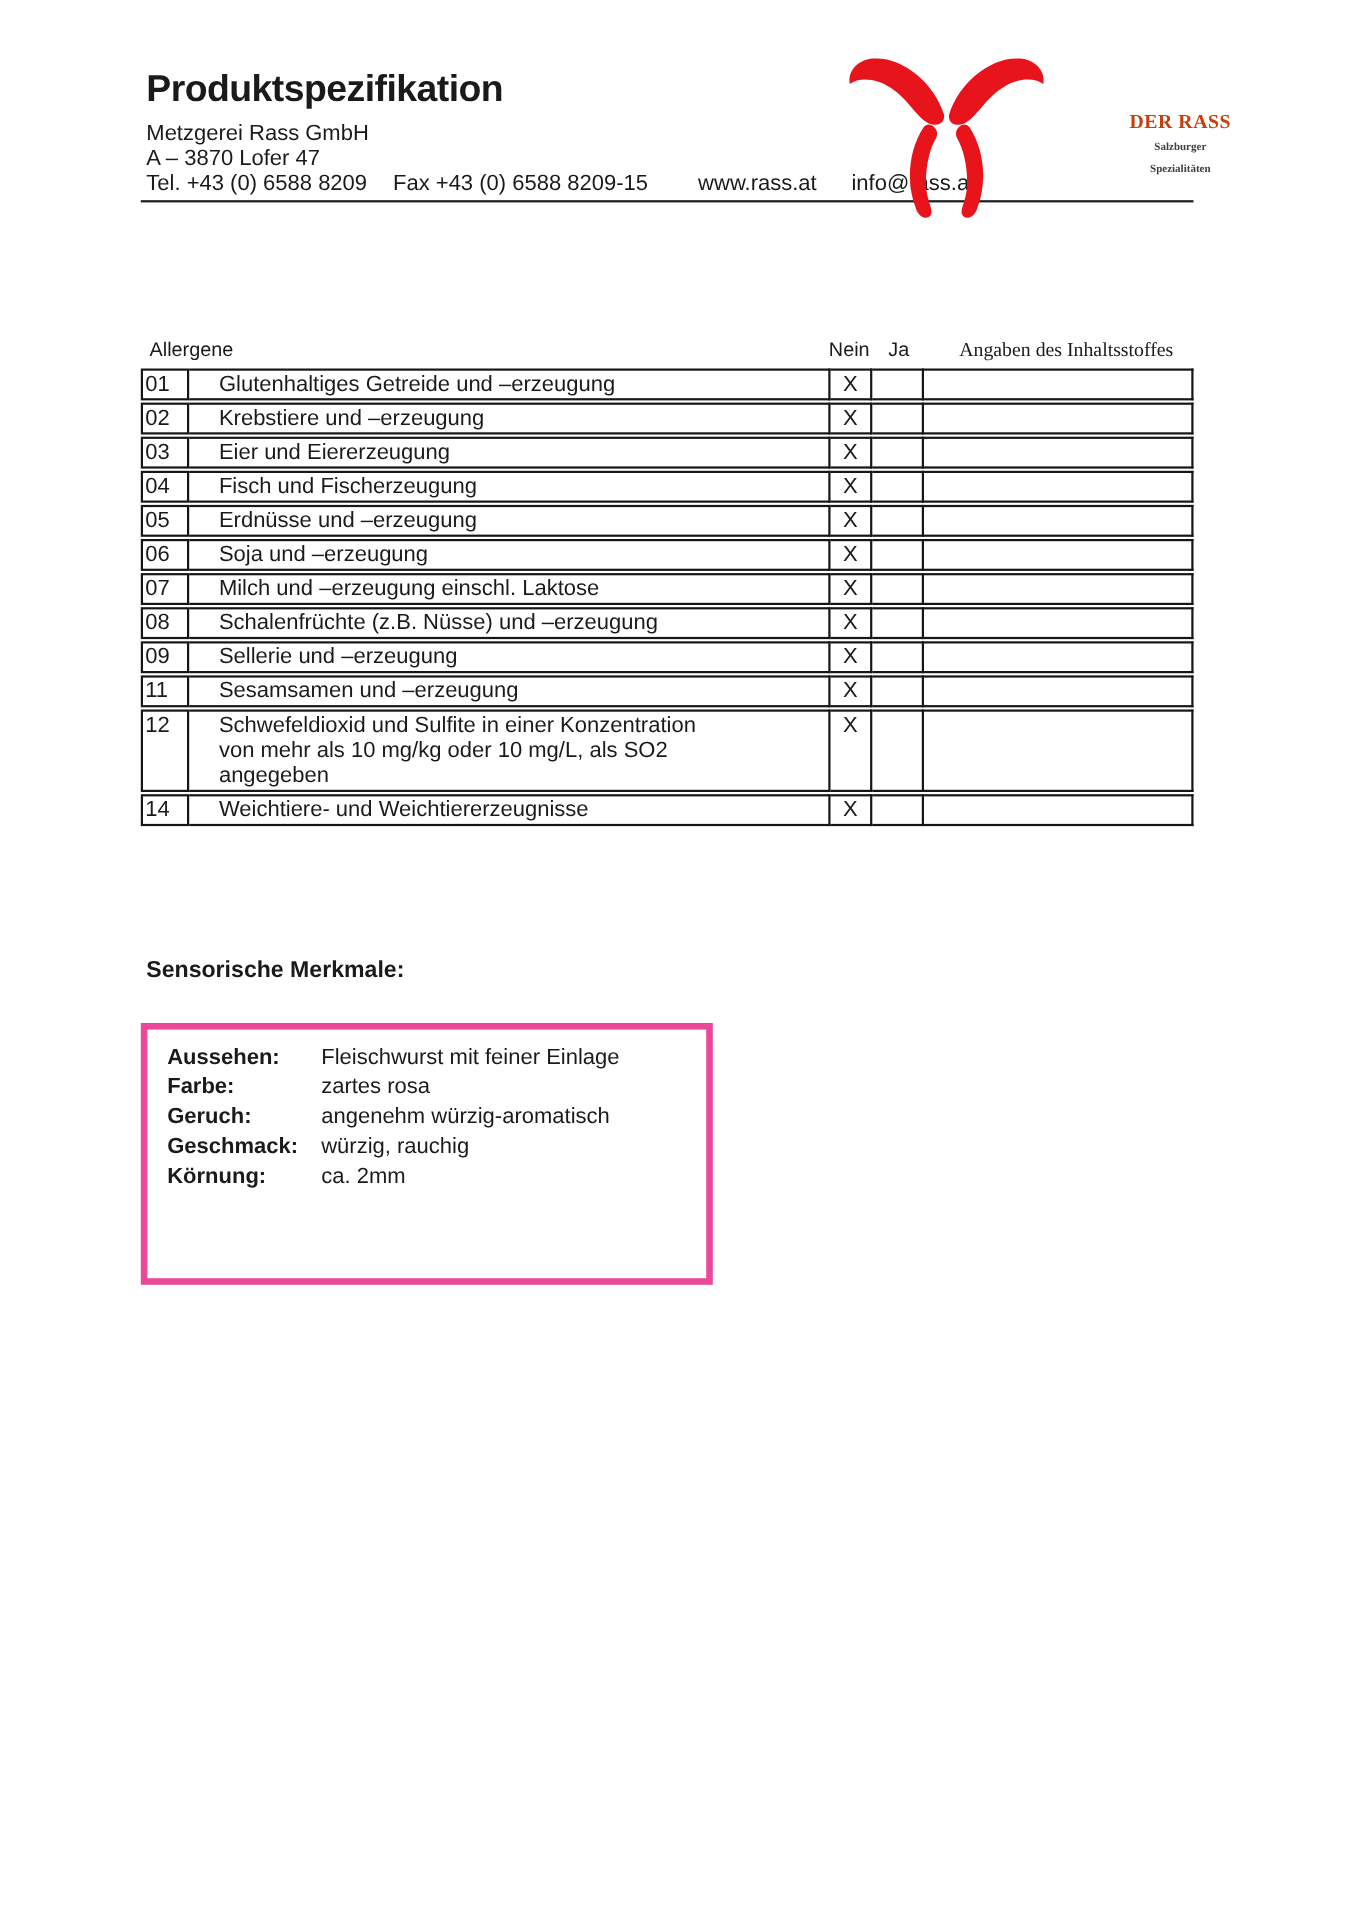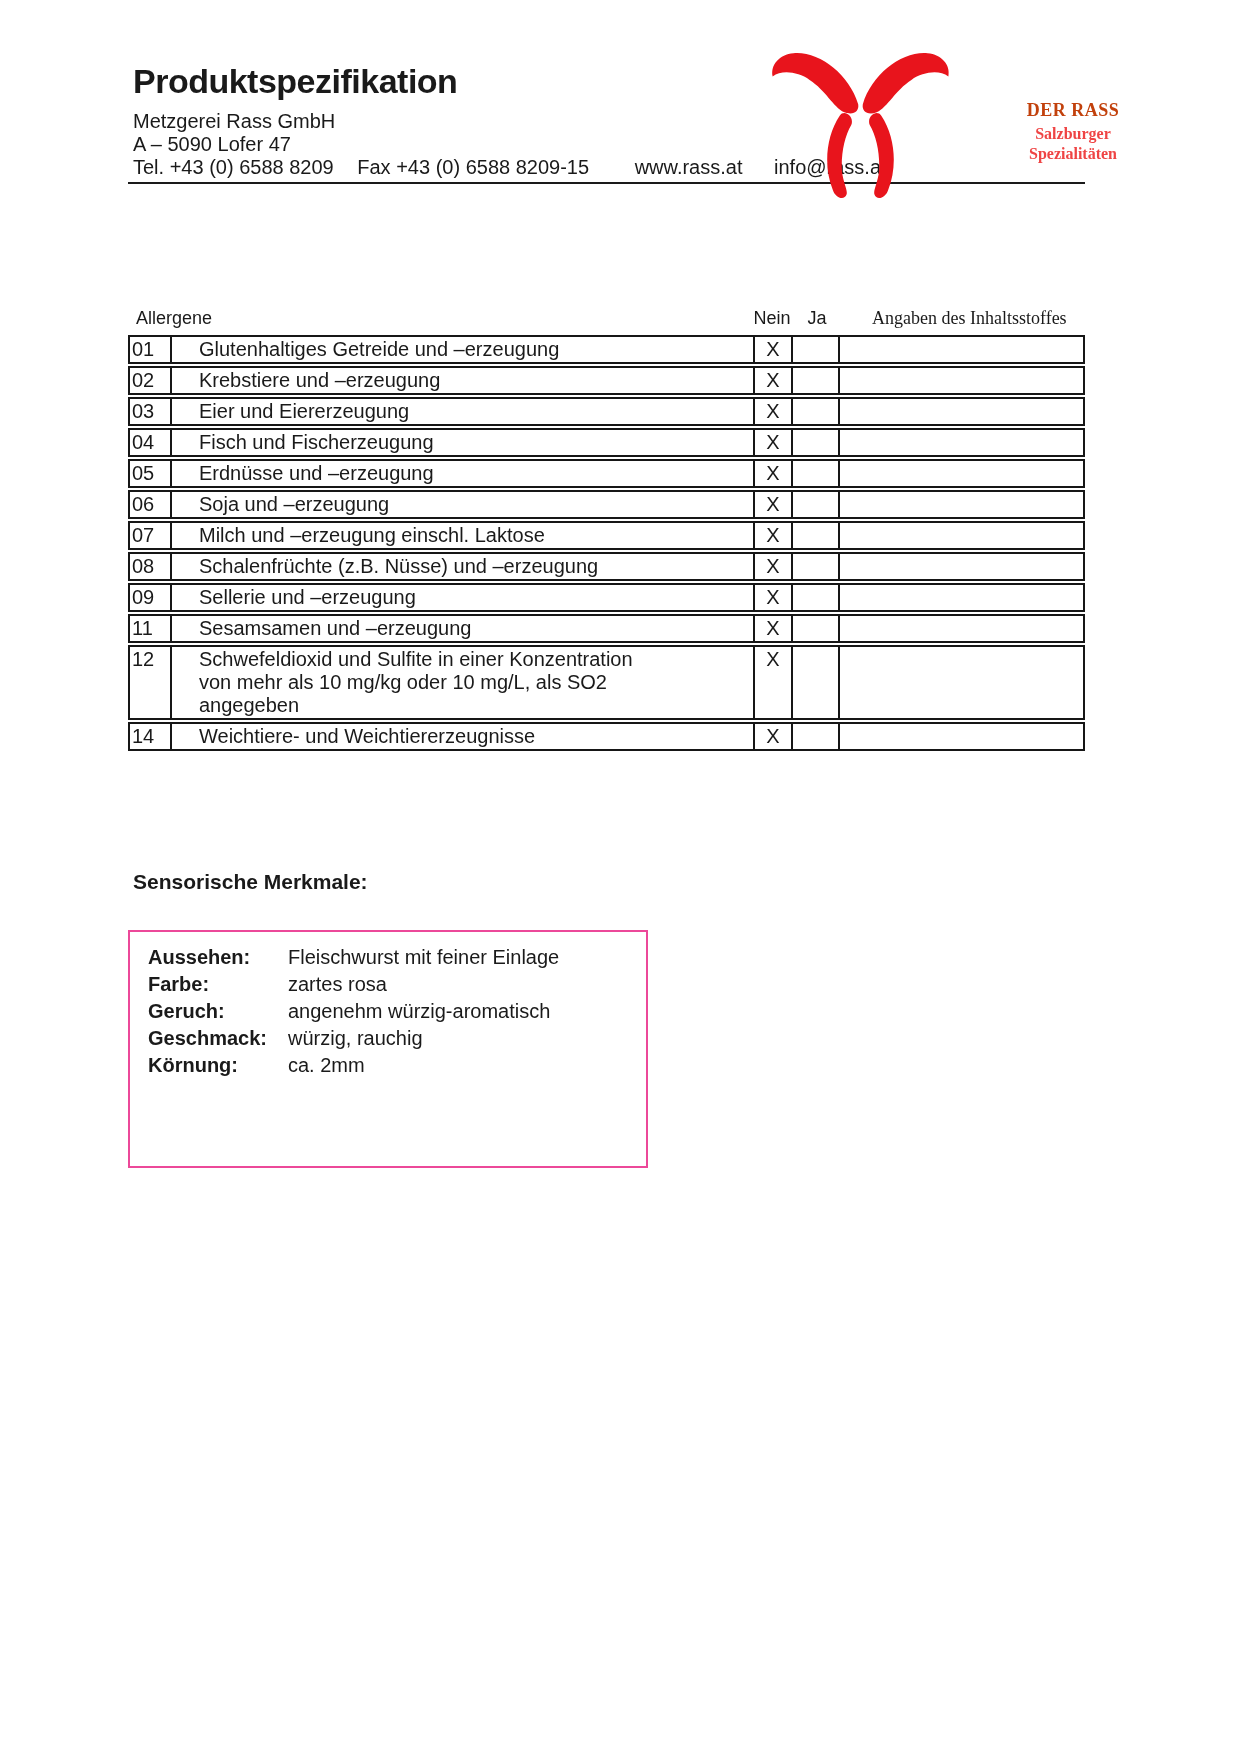--- a/index.html
+++ b/index.html
@@ -17,21 +17,21 @@
   .contact-fax   { margin-right:40px; }
   .contact-web   { margin-right:26px; }
   .header-rule { position:absolute; left:128px; top:182px; width:957px; height:2px; background:#1a1a1a; }
 
   
   .logo { position:absolute; left:768px; top:44px; width:370px; height:155px; }
   .logo svg { position:absolute; left:0; top:0; }
   .logo-text { position:absolute; left:240px; top:56px; width:130px; text-align:center;
                font-family:"Liberation Serif", serif; font-weight:bold; }
   .logo-name { font-size:18px; color:#c2410c; letter-spacing:0.5px; }
-  .logo-sub  { font-size:16px; color:#ef4444; line-height:20px; margin-top:3px; }
+  .logo-sub  { font-size:10px; color:#404040; line-height:20px; margin-top:3px; }
 
   
   .tbl-labels { position:absolute; top:308px; left:0; width:1240px; font-size:18px; }
   .lbl-allergene { position:absolute; left:136px; }
   .lbl-nein { position:absolute; left:750px; width:44px; text-align:center; }
   .lbl-ja   { position:absolute; left:794px; width:46px; text-align:center; }
   .lbl-angaben { position:absolute; left:872px;font-family:Liberation Serif, serif; }
 
   table.allergen { position:absolute; left:128px; top:333px; width:957px;
     table-layout:fixed; border-collapse:separate; border-spacing:0 2px; font-size:20px; }
@@ -42,33 +42,33 @@
   table.allergen col.c-ang  { width:245px; }
   table.allergen td { border:2px solid #161616; vertical-align:top; padding:1px 2px; line-height:23px; height:23px; }
   table.allergen td + td { border-left-width:0; }
   table.allergen td.nr { text-align:left; }
   table.allergen td.name { padding-left:27px; padding-right:8px; white-space:pre-line; }
   table.allergen td.x, table.allergen td.ja { text-align:center; }
 
   
   .sens-heading { position:absolute; left:133px; top:870px; font-size:21px; font-weight:bold; }
   .sens-box { position:absolute; left:128px; top:930px; width:520px; height:238px;
-    border:2px solid #ec4899; padding:12px 0 0 18px; box-sizing:border-box; }
+    border:6px solid #ec4899; padding:12px 0 0 18px; box-sizing:border-box; }
   .sens-row { display:grid; grid-template-columns:140px auto; font-size:20px; line-height:27px; }
   .sens-label { font-weight:bold; }
 </style>
 </head>
 <body>
 
 <div class="page">
 
   <div class="doc-title">Produktspezifikation</div>
   <div class="addr">
     <div>Metzgerei Rass GmbH</div>
-    <div>A – 5090 Lofer 47</div>
+    <div>A – 3870 Lofer 47</div>
     <div class="contact-line">
       <span class="contact-tel">Tel. +43 (0) 6588 8209</span>
       <span class="contact-fax">Fax +43 (0) 6588 8209-15</span>
       <span class="contact-web">www.rass.at</span>
       <span class="contact-email">info@rass.at</span>
     </div>
   </div>
   <div class="header-rule"></div>
 
   <div class="logo">

